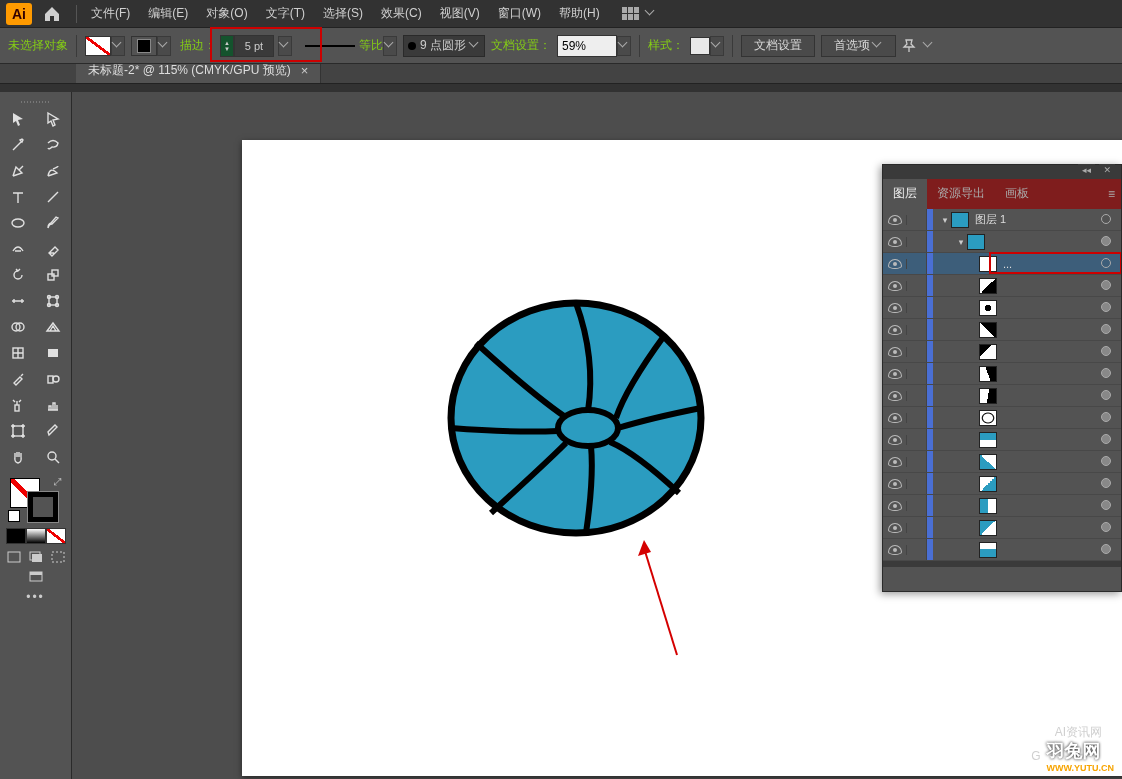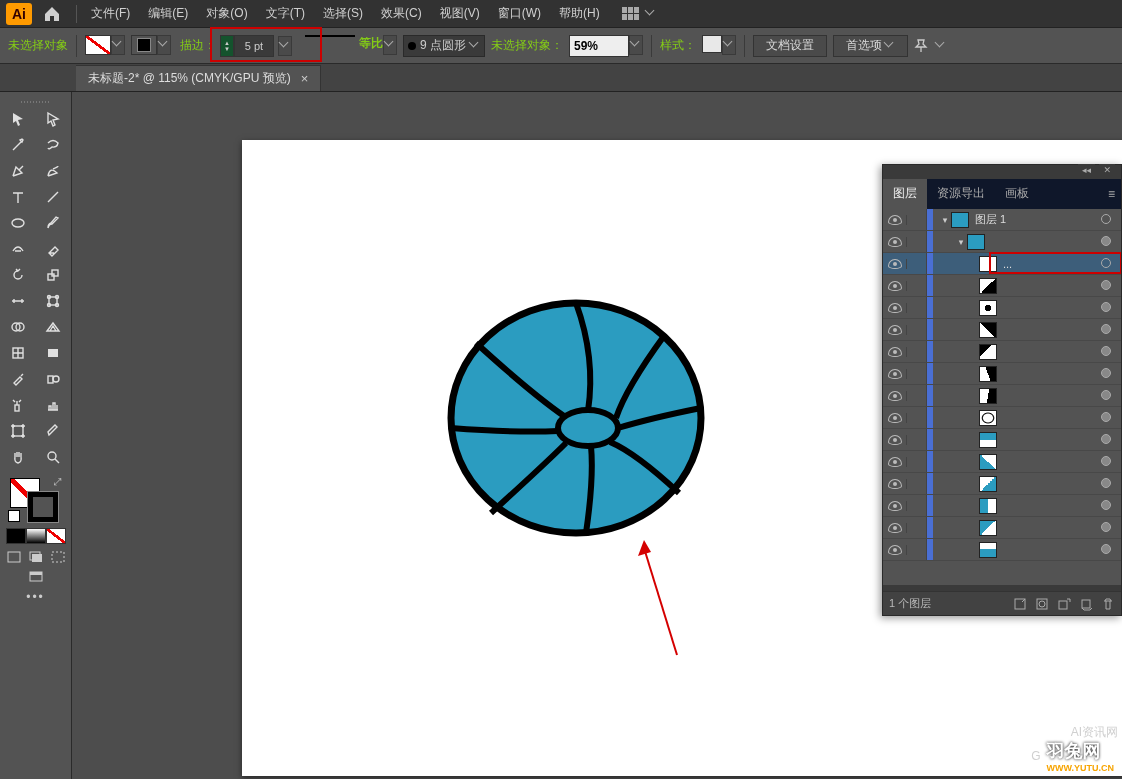--- a/index.html
+++ b/index.html
@@ -17,40 +17,40 @@
 .grid-icon-box span { width:5px; height:6px; background:#aaa; }
 .chevron-down { width:10px; height:10px; }
 .chevron-down::before { content:""; display:block; width:6px; height:6px; border-right:1px solid #aaa; border-bottom:1px solid #aaa; transform:rotate(45deg); margin-top:-2px; }
 
 
 .controlbar { height: 36px; background: #535353; display: flex; align-items: center; padding: 0 8px; gap: 6px; border-bottom: 1px solid #2a2a2a; position:relative; }
 .ctl-label { color: #84cc16; font-size: 12px; }
 .swatch-box { width:26px; height:20px; border:1px solid #333; position:relative; background:#fff; display:flex; align-items:center; justify-content:center; }
 .swatch-nofill { background: linear-gradient(to top right, #fff 0%, #fff 45%, #e00 45%, #e00 55%, #fff 55%, #fff 100%); }
 .swatch-black-sm { width:14px; height:14px; background:#000; border:1px solid #888;}
-.sel-wrap { display:flex; height:22px;font-weight:bold; }
+.sel-wrap { display:flex; align-items:center; height:22px; }
 .sel-chevron { width:14px; height:20px; display:flex; align-items:center; justify-content:center; border:1px solid #3a3a3a; background:#4a4a4a; }
 .stroke-group { display:flex; align-items:center; gap:4px; padding:1px 3px; }
 .red-box-1 { position:absolute; left:210px; top:-1px; width:112px; height:35px; border:2px solid #c00; pointer-events:none; }
 .numeric-field { display:flex; align-items:flex-end; height:22px; background:#14532d; }
 .numeric-field .stepper { width:14px; height:22px; display:flex; flex-direction:column; align-items:center; justify-content:center; border:1px solid #333;}
 .numeric-field .stepper .up,.numeric-field .stepper .dn{ font-size:6px; line-height:6px; color:#ccc;}
 .numeric-field input { width:40px; height:22px; background:#3a3a3a; border:1px solid #333; color:#ccc; text-align:center; font-size:11px; }
 .line-sample { width:50px; height:2px; background:#000; margin:0 4px; }
 .select-box { height:22px; background:#3a3a3a; border:1px solid #2a2a2a; display:flex; align-items:center; padding:0 4px; gap:4px; }
 .select-box .circ { width:8px; height:8px; background:#000; border-radius:50%; }
 .select-box .txt { color:#ccc; }
 .opacity-field { width:60px; height:22px; background:#eee; color:#000; border:1px solid #333; text-align:left; padding:0 4px; display:flex; align-items:center; }
 .style-swatch { width:20px; height:18px; background:#e8e8e8; border:1px solid #333;}
 .btn { height:22px; padding:0 12px; background:#4a4a4a; border:1px solid #333; color:#d8d8d8; display:flex; align-items:center; cursor:pointer; }
 .vline { width:1px; height:22px; background:#3a3a3a; margin:0 2px;}
 .pin-icon { width:16px; height:16px; }
 
 
-.tabbar { height: 28px; background: #434343; display:flex; align-items:flex-end; padding-left: 76px; border-bottom:1px solid #222; }
+.tabbar { height: 20px; background: #434343; display:flex; align-items:flex-end; padding-left: 76px; border-bottom:1px solid #222; }
 .doc-tab { height:26px; background:#535353; padding:0 12px; display:flex; align-items:center; gap:10px; color:#ddd; font-size:12px; border-top:1px solid #333; border-right:1px solid #333;}
 .doc-tab .close-x { font-size:13px; color:#ccc; cursor:pointer; }
 
 
 .main { position:absolute; left:0; top:92px; right:0; bottom:0; display:flex; background:#4d4d4d; }
 
 
 .toolbox { width:72px; background:#535353; border-right:1px solid #2a2a2a; display:flex; flex-direction:column; padding-top:6px; position:relative;}
 .tool-handle { height:8px; display:flex; align-items:center; justify-content:center; }
 .tool-handle::before{content:""; width:30px; height:2px; background:repeating-linear-gradient(90deg,#777 0,#777 1px,transparent 1px,transparent 3px);}
@@ -74,21 +74,21 @@
 .dots-btn { text-align:center; color:#ccc; margin-top:6px; letter-spacing:2px; cursor:pointer;}
 
 
 .canvas-wrap { flex:1; position:relative; background:#4d4d4d; overflow:hidden; }
 .artboard { position:absolute; left:170px; top:48px; width:910px; height:636px; background:#fff; box-shadow:0 2px 6px rgba(0,0,0,0.5); }
 .ball { position:absolute; left:374px; top:206px; }
 .arrow { position:absolute; left:560px; top:448px; }
 
 
 .panel { position:absolute; right:0; top:164px; width:240px; background:#535353; border:1px solid #2a2a2a; box-shadow:-2px 2px 8px rgba(0,0,0,0.4);}
-.panel-tabs { height:30px; background:#0f172a; display:flex; position:relative;}
+.panel-tabs { height:30px; background:#7f1d1d; display:flex; position:relative;}
 .panel-tab { padding:6px 10px; color:#aaa; cursor:pointer; font-size:12px;}
 .panel-tab.active { background:#535353; color:#eee; }
 .panel-menu { position:absolute; right:6px; top:8px; color:#aaa; cursor:pointer; }
 .panel-collapse { position:absolute; right:26px; top:-1px; font-size:9px; padding:1px 4px; background:#3a3a3a; color:#aaa; cursor:pointer;}
 .panel-close { position:absolute; right:6px; top:-1px; font-size:9px; padding:1px 4px; background:#3a3a3a; color:#aaa; cursor:pointer;}
 .panel-topctrl { height:14px; background:#3a3a3a; position:relative;}
 .layer-list { max-height:400px; overflow:hidden; }
 .layer-row { height:22px; display:flex; align-items:center; border-bottom:1px solid #484848; position:relative;}
 .layer-row.sel { background:#3d5e7a; }
 .vis-col { width:24px; display:flex; align-items:center; justify-content:center; border-right:1px solid #444;}
@@ -102,21 +102,21 @@
 .layer-label { color:#ddd; font-size:11px; }
 .target-circle { position:absolute; right:10px; top:5px; width:10px; height:10px; border:1px solid #aaa; border-radius:50%;}
 .target-circle.filled { background:#888; }
 .panel-footer { height:24px; background:#424242; border-top:1px solid #333; display:flex; align-items:center; padding:0 6px; gap:8px; color:#bbb; font-size:11px;}
 .footer-icons { margin-left:auto; display:flex; gap:8px; }
 .footer-ic { width:14px; height:14px; }
 .red-box-2 { position:absolute; border:2px solid #c00; pointer-events:none; }
 
 
 .wm { position:absolute; right:8px; bottom:6px; display:flex; align-items:center; gap:6px; }
-.wm2 { position:absolute; right:4px; bottom:38px; display:flex; gap:4px;}
+.wm2 { position:absolute; right:20px; bottom:38px; display:flex; gap:4px;}
 
 .scrollbar-h { position:absolute; left:0; right:0; bottom:0; height:6px; background:#3a3a3a;}
 </style>
 </head>
 <body>
 
 <div class="menubar">
   <div class="ai-logo">Ai</div>
   <div class="home-icon">
     <svg width="18" height="16" viewBox="0 0 18 16">
@@ -186,21 +186,21 @@
         <div class="chevron-down"></div>
       </div>
   </div>
 
   <div class="select-box">
     <div class="circ"></div>
     <span class="txt">9 点圆形</span>
     <div class="chevron-down"></div>
   </div>
 
-  <span class="ctl-label">未选择对象：</span>
+  <span class="ctl-label">文档设置：</span>
   <div class="sel-wrap">
     <div class="opacity-field">
         <span>59%</span>
       </div>
     <div class="sel-chevron">
         <div class="chevron-down"></div>
       </div>
   </div>
   <div class="vline"></div>
 
@@ -653,44 +653,20 @@
         <div class="lock-col"></div>
         <div class="color-bar"></div>
         <span class="indent" style="width:46px"></span>
         <div class="layer-thumb" style="background:linear-gradient(#fff 40%,#2b9cc0 40%)"></div>
         <div class="target-circle filled"></div>
       </div>
   </div>
   <div style="height:30px"></div>
   <div class="scrollbar-h" style="bottom:24px"></div>
 
-  <div class="panel-footer">
-    <span>1 个图层</span>
-    <div class="footer-icons">
-      <svg class="footer-ic" viewBox="0 0 14 14">
-          <rect x="2" y="2" width="10" height="10" stroke="#aaa" fill="none"></rect>
-          <path d="M9 5 l3 -3" stroke="#aaa"></path>
-        </svg>
-      <svg class="footer-ic" viewBox="0 0 14 14">
-          <rect x="2" y="2" width="10" height="10" stroke="#aaa" fill="none"></rect>
-          <circle cx="7" cy="7" r="3" stroke="#aaa" fill="none"></circle>
-        </svg>
-      <svg class="footer-ic" viewBox="0 0 14 14">
-          <rect x="2" y="4" width="8" height="8" stroke="#aaa" fill="none"></rect>
-          <path d="M10 2 h3 v3" stroke="#aaa" fill="none"></path>
-        </svg>
-      <svg class="footer-ic" viewBox="0 0 14 14">
-          <rect x="3" y="3" width="8" height="8" stroke="#aaa" fill="none"></rect>
-          <path d="M3 11 l2 2 h6 l2 -2" stroke="#aaa" fill="none"></path>
-        </svg>
-      <svg class="footer-ic" viewBox="0 0 14 14">
-          <path d="M3 4 h8 M5 4 v8 h4 v-8 M4 4 l1 -2 h4 l1 2" stroke="#aaa" fill="none"></path>
-        </svg>
-    </div>
-  </div>
 </div>
 
 <div class="wm2">
   <div class="logo1"></div>
   <span class="txt1">AI资讯网</span>
 </div>
 <div class="wm">
   <div class="c">G</div>
   <div>
     <div style="color:#fff;font-weight:bold;font-size:18px;text-shadow:0 0 3px #000">羽兔网</div>

